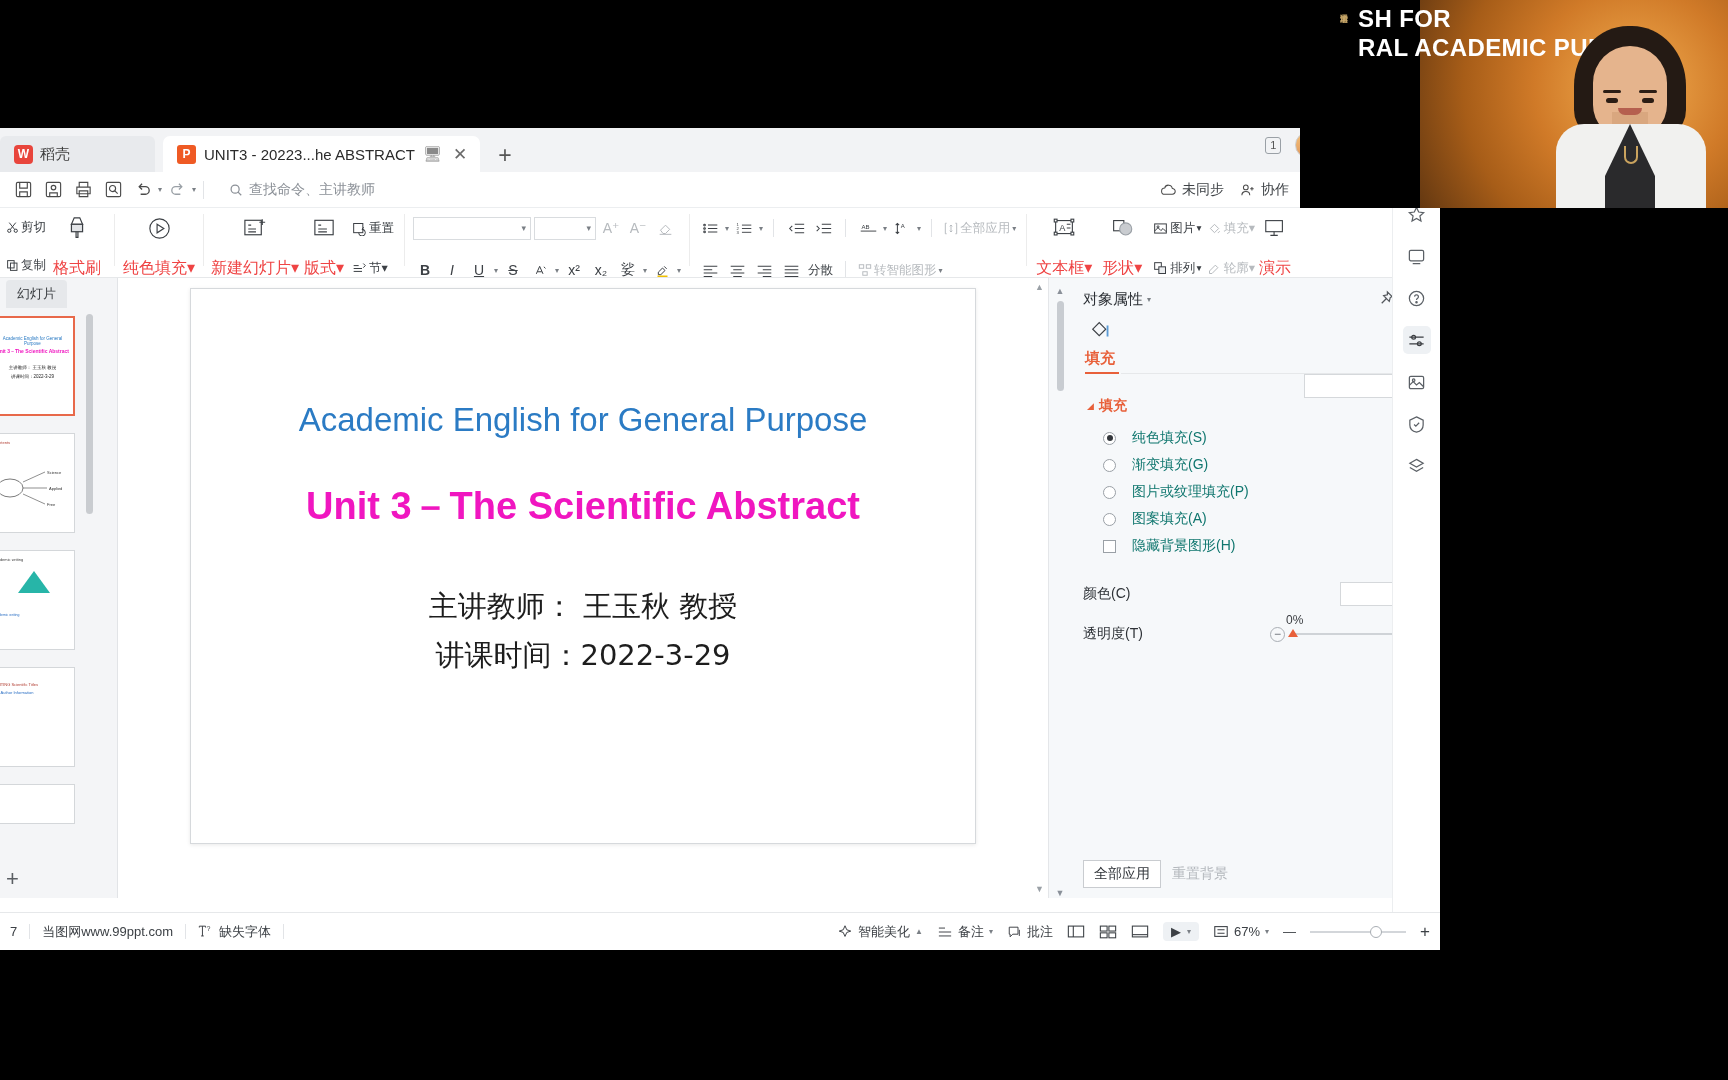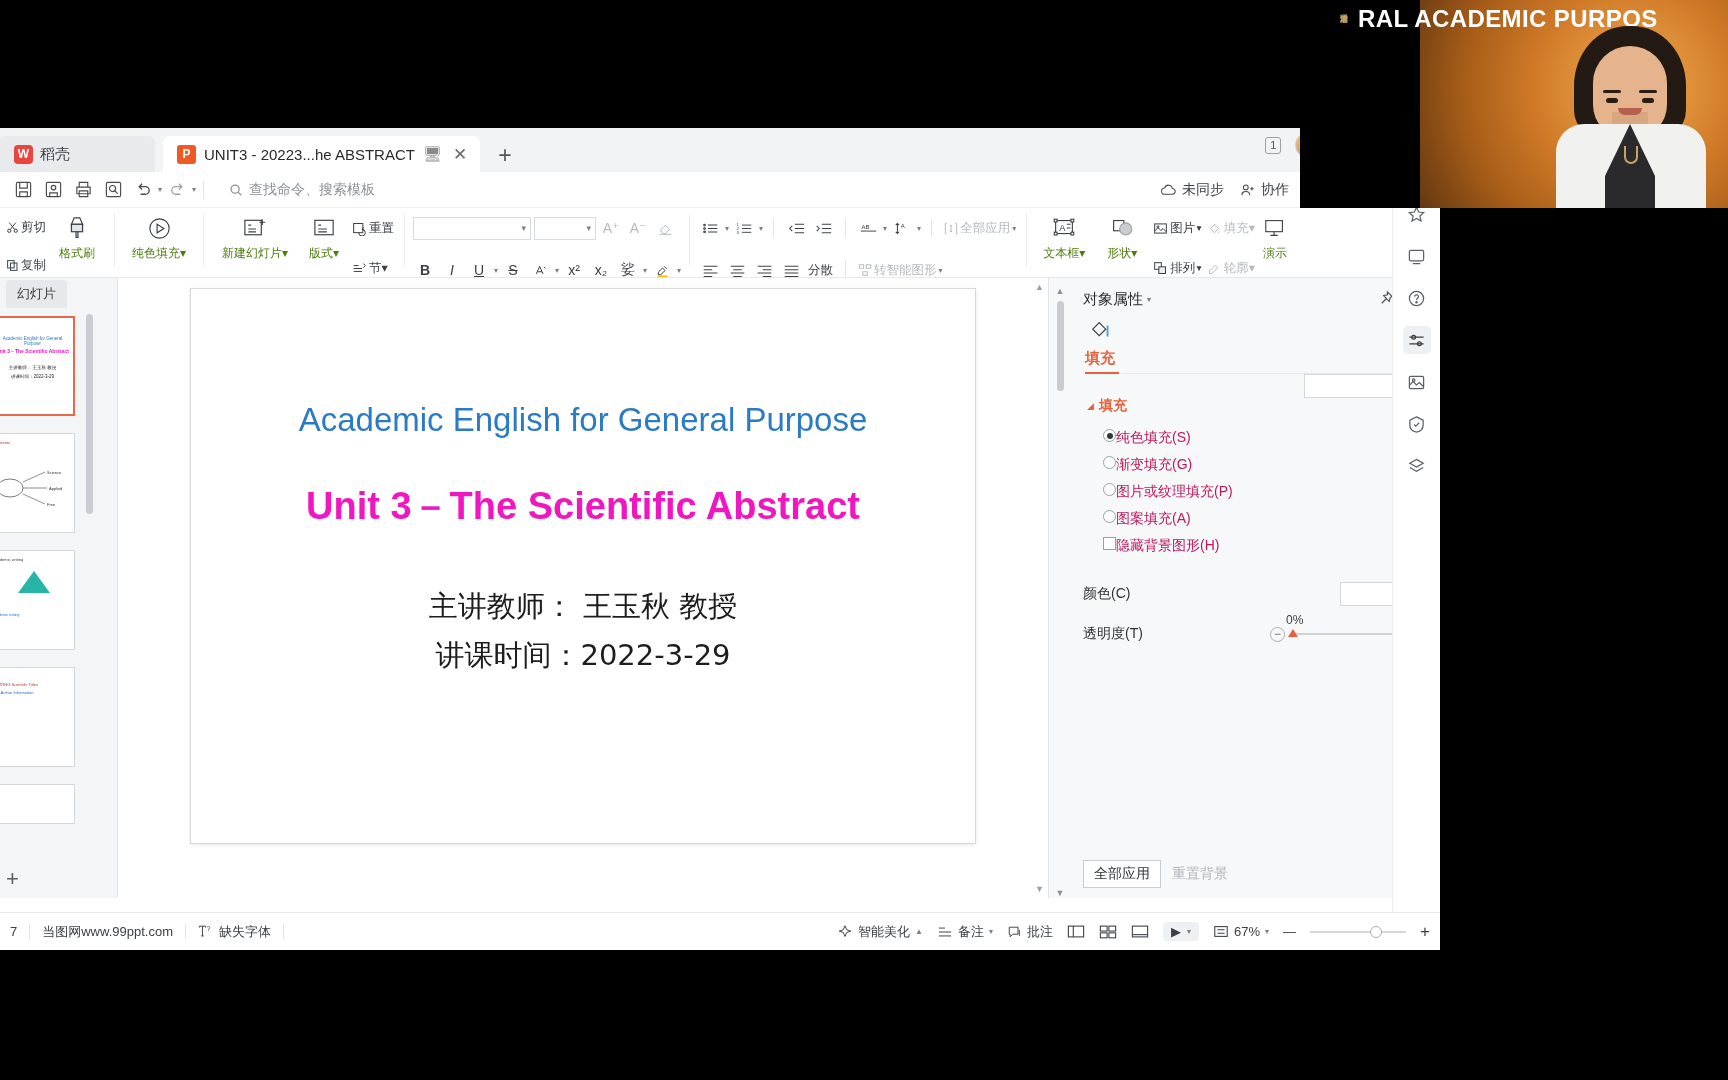--- a/index.html
+++ b/index.html
@@ -87,21 +87,21 @@
     height: 70px; display: flex; align-items: flex-start;
     border-bottom: 1px solid #e6e8ea; background: #fff; position: relative;
     padding-top: 2px; overflow: hidden;
   }
   .rgroup { display: flex; align-items: flex-start; height: 66px; padding: 0 4px; }
   .rsep { width: 1px; height: 52px; background: #ececec; margin: 4px 4px 0; }
   .bigbtn {
     width: 58px; display: flex; flex-direction: column; align-items: center;
     padding-top: 4px; color: #3a3d41;
   }
-  .bigbtn .lbl { font-size: 12px; margin-top: 3px; white-space: nowrap; color:#4d7c0f;}
+  .bigbtn .lbl { font-size: 16px; margin-top: 16px; white-space: nowrap; color:#ef4444;}
   .bigbtn .ico { height: 28px; display:flex; align-items:center; justify-content:center; }
   .stack2 { display: flex; flex-direction: column; gap: 16px; padding-top: 5px; }
   .srow { display: flex; align-items: center; gap: 3px; height: 26px; }
   .tb {
     height: 24px; min-width: 24px; display: flex; align-items: center; justify-content: center;
     font-size: 14px; color: #3c4045; padding: 0 2px; gap:2px;
   }
   .tb .tl { font-size: 12.5px; white-space: nowrap; }
   .caret { font-size: 8px; color: #7a7f85; }
   .fontsel {
@@ -196,21 +196,21 @@
     font-size: 14px; color: #e8603a; font-weight: bold; margin: 22px 0 0 4px;
     display:flex; align-items:center; gap:5px;
   }
   .tri { font-size: 9px; }
   .rp-combo {
     position: absolute; right: 14px; top: 96px; width: 122px; height: 24px;
     background:#fff; border: 1px solid #d5d8db; display:flex; align-items:center;
     justify-content:flex-end; padding-right:5px; font-size:10px; color:#6a6f75;
   }
   .radios { margin: 14px 0 0 20px; display:flex; flex-direction:column; gap: 9px; }
-  .radio-row { display:flex; gap: 0; font-size: 14px; color:#be185d; }
+  .radio-row { display:flex; align-items:center; gap: 16px; font-size: 14px; color:#0f766e; }
   .rd {
     width: 13px; height: 13px; border-radius: 50%; border: 1px solid #9aa0a6; background:#fff;
     position: relative; flex: none;
   }
   .rd.on::after {
     content:""; position:absolute; left:2.5px; top:2.5px; width:6px; height:6px;
     border-radius:50%; background:#32363b;
   }
   .cb { width: 13px; height: 13px; border: 1px solid #9aa0a6; background:#fff; flex:none; }
   .rp-row {
@@ -393,21 +393,21 @@
       </span>
       <span class="caret">▾</span>
       <div class="vsep"></div>
 
 
       <div class="searchbox">
         <svg width="14" height="14" viewBox="0 0 16 16" fill="none" stroke="#8b9097" stroke-width="1.4">
             <circle cx="7" cy="7" r="4.6"></circle>
             <path d="M10.4 10.4L14 14"></path>
           </svg>
-        <span>查找命令、搜索模板</span>
+        <span>查找命令、主讲教师</span>
       </div>
 
       <div class="menurow-right">
         <span class="mr-item">
           <svg width="17" height="14" viewBox="0 0 20 16" fill="none" stroke="#4a4a4a" stroke-width="1.2">
               <path d="M5.5 13h9a3.4 3.4 0 000-6.8 4.6 4.6 0 00-9-.5A3.2 3.2 0 005.5 13z"></path>
             </svg>
           <span>未同步</span>
         </span>
         <span class="mr-item">
@@ -1048,20 +1048,21 @@
         <span class="st-item" style="font-size:17px;">+</span>
       </div>
     </div>
   </div>
 
   <div class="video">
     <div class="vid-bg"></div>
     <div class="vid-band"></div>
     <div class="vid-side">通用学术英语</div>
     <div class="vid-text">
+      <div>SH FOR</div>
       <div>RAL ACADEMIC PURPOS</div>
     </div>
     <div class="person">
       <div class="p-hair"></div>
       <div class="p-face">
         <span class="p-brow" style="left:10px;"></span>
         <span class="p-brow" style="right:10px;"></span>
         <span class="p-eye" style="left:13px;"></span>
         <span class="p-eye" style="right:13px;"></span>
       </div>

